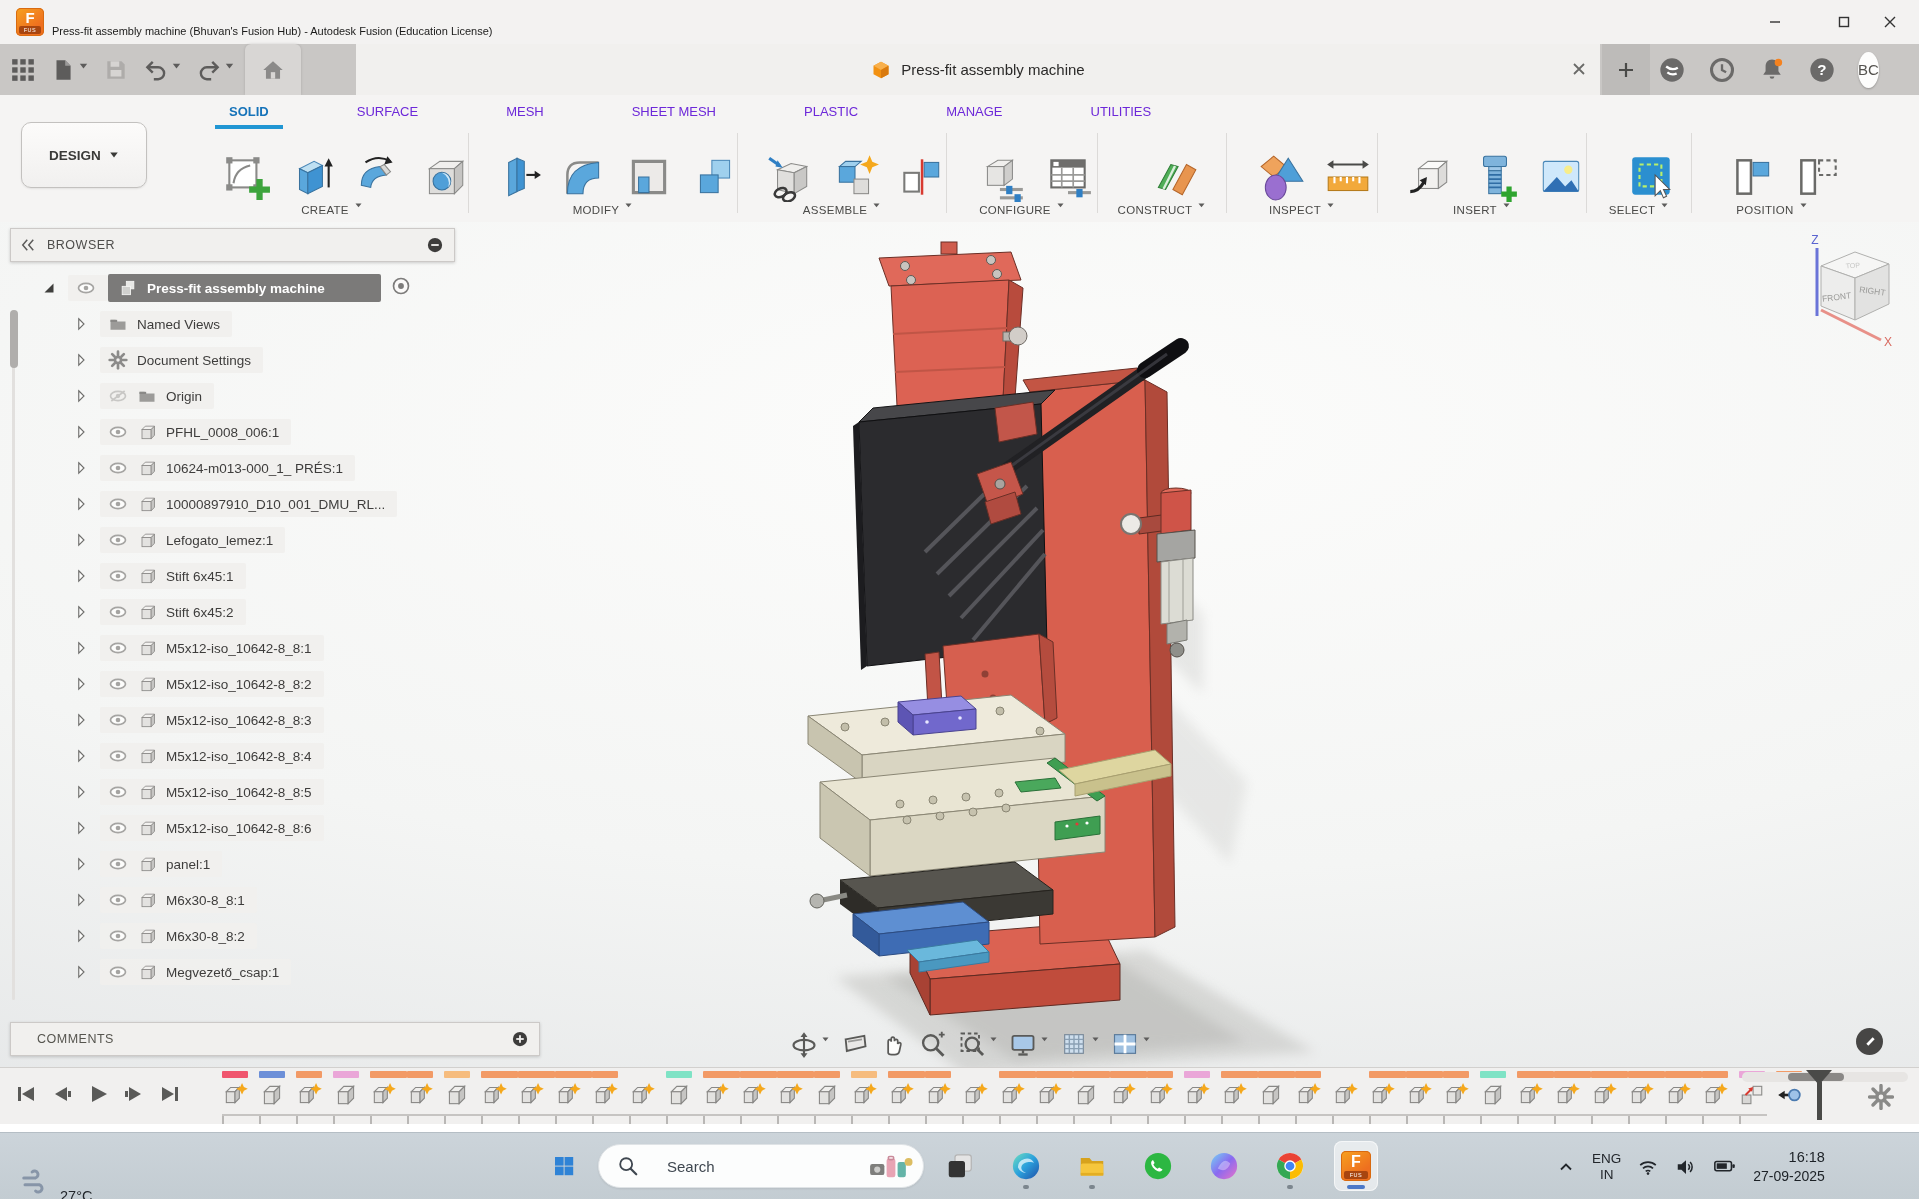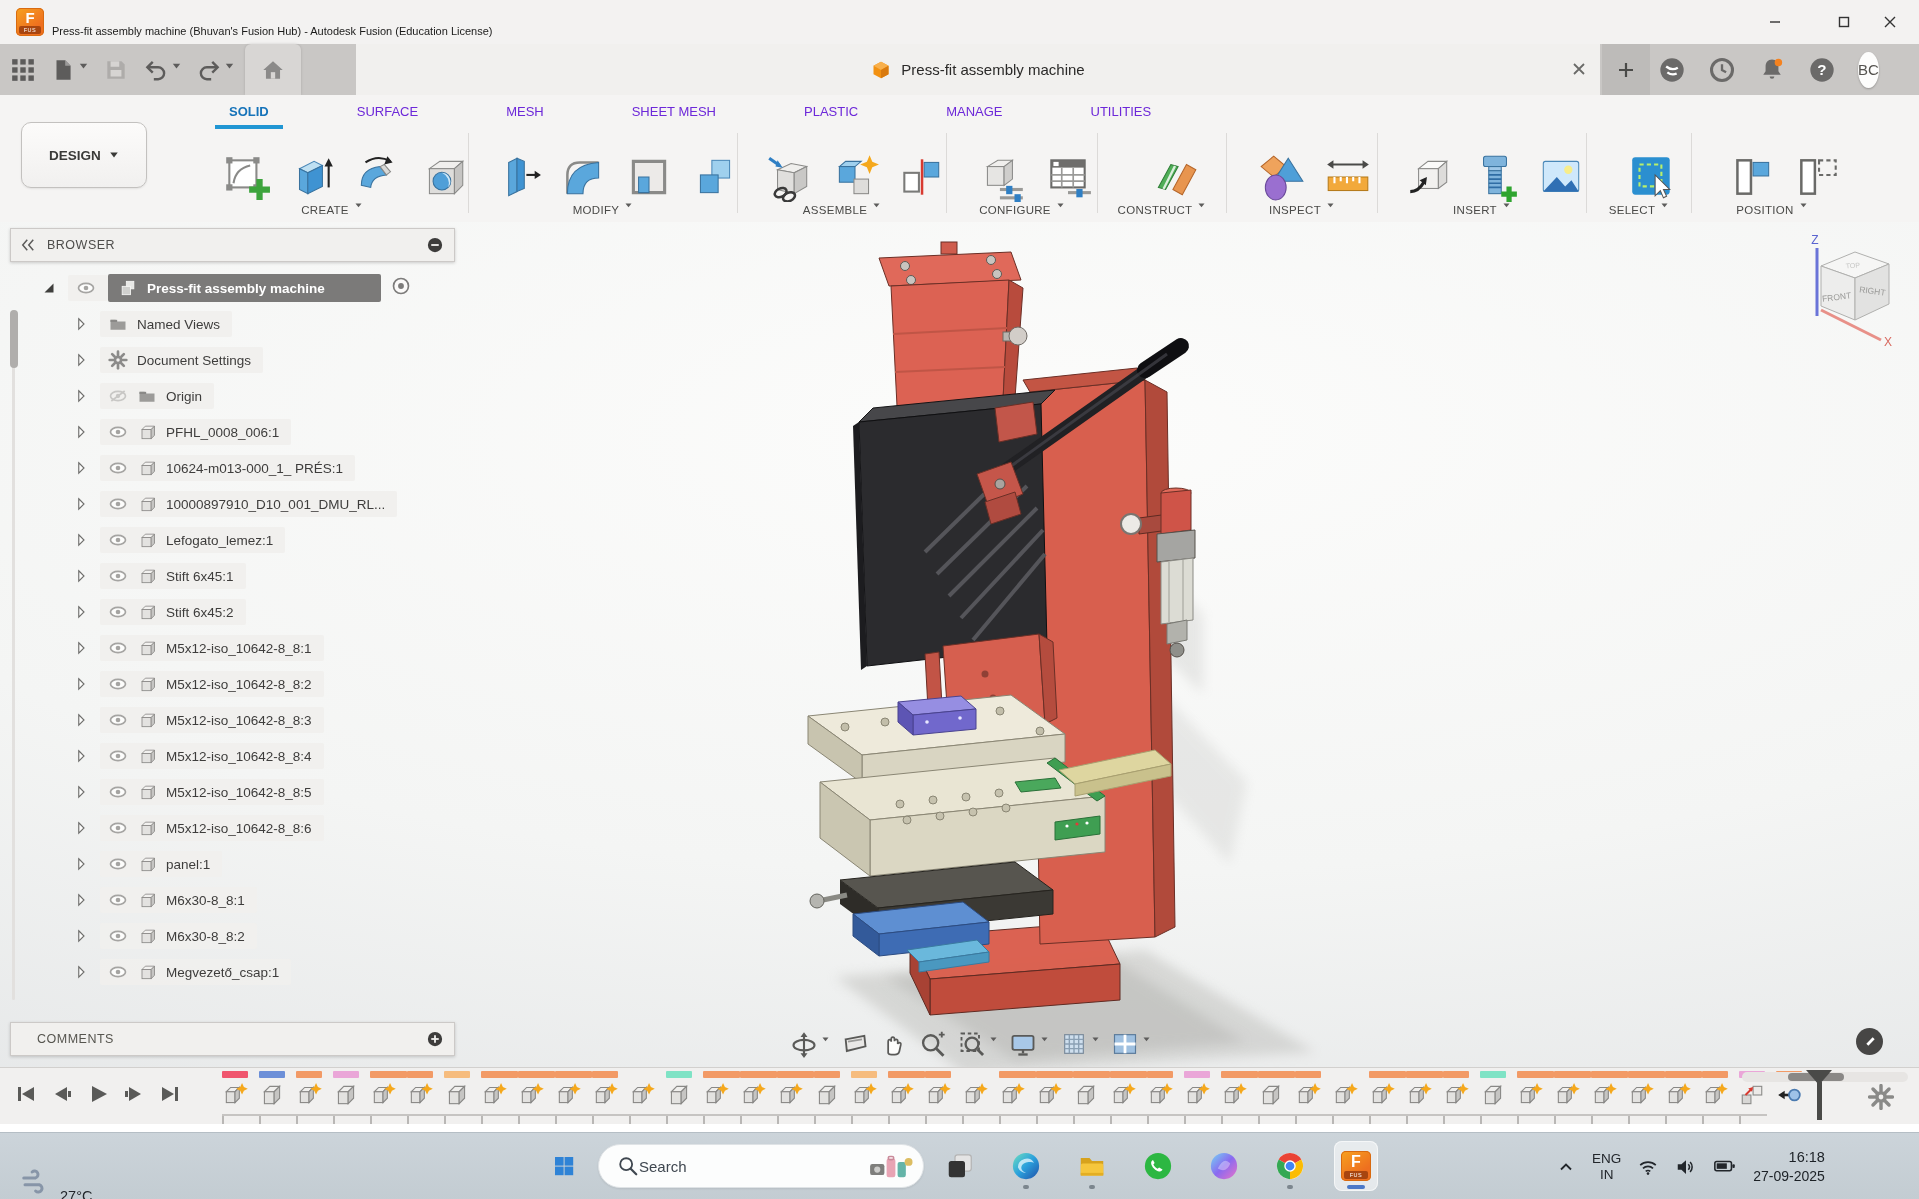--- a/index.html
+++ b/index.html
@@ -70,21 +70,21 @@
   .trow.root .tri{margin-left:30px;}
   .pill{display:flex;align-items:center;gap:9px;background:rgba(240,239,237,.95);border-radius:2px;
       padding:3px 12px 3px 8px;font-size:13.5px;color:#3e3d3c;}
   .pill-dark{display:flex;align-items:center;gap:9px;background:#7b7a79;border-radius:2px;
       padding:4px 56px 4px 10px;font-size:13.5px;font-weight:bold;color:#fff;}
   .radio-wrap{margin-left:10px;}
   #tree-scroll-track{position:absolute;left:2px;top:40px;width:3px;height:690px;background:#e2e0de;border-radius:2px;}
   #tree-scroll-thumb{position:absolute;left:0px;top:40px;width:8px;height:58px;background:#b0aeac;border-radius:4px;}
 
   
-  #comments-bar{left:10px;top:800px;width:445px;height:34px;background:#f1f0ee;border:1px solid #ccc9c7;
+  #comments-bar{left:10px;top:800px;width:530px;height:34px;background:#f1f0ee;border:1px solid #ccc9c7;
       box-sizing:border-box;display:flex;align-items:center;box-shadow:0 1px 3px rgba(0,0,0,.18);}
   #comments-bar .ctxt{font-size:12.5px;color:#56554f;letter-spacing:.5px;margin-left:26px;flex:1;}
   #comments-bar .icon{margin-right:10px;}
 
   
   #nav-bar{left:788px;top:802px;height:40px;display:flex;align-items:center;gap:7px;}
   .nav-item{display:flex;align-items:center;gap:3px;padding:2px;}
   #pencil-badge{left:1856px;top:806px;width:27px;height:27px;border-radius:50%;background:#474645;
       display:flex;align-items:center;justify-content:center;}
 
@@ -106,21 +106,21 @@
   #tl-gear{left:1868px;top:16px;}
 
   
   #taskbar{left:0;top:1132px;width:1919px;height:67px;
       background:linear-gradient(180deg,#ccd4da,#c3ccd2);border-top:1px solid #b5bec5;}
   #weather{left:20px;top:10px;display:flex;align-items:center;gap:10px;}
   #weather .t1{font-size:14.5px;color:#22262b;margin-top:45px;}
   #weather .t2{font-size:13.5px;color:#3f4750;}
   #start-btn{left:540px;top:8px;width:48px;height:50px;display:flex;align-items:center;justify-content:center;}
   #search-pill{left:598px;top:11px;width:326px;height:44px;background:#fcfdfd;border:1px solid #dfe3e6;
-      border-radius:22px;display:flex;align-items:center;box-sizing:border-box;padding:0 10px 0 18px;gap:0;
+      border-radius:22px;display:flex;align-items:center;box-sizing:border-box;padding:0 10px 0 18px;gap:28px;
       box-shadow:0 1px 2px rgba(0,0,0,.08);}
   #search-pill .ph{flex:1;font-size:15px;color:#3f4750;}
   #task-icons{left:938px;top:8px;display:flex;gap:22px;}
   .app-tile{width:44px;height:50px;position:relative;display:flex;align-items:center;justify-content:center;}
   .app-tile.active{background:rgba(255,255,255,.55);border-radius:8px;box-shadow:0 0 0 1px rgba(255,255,255,.6) inset;}
   .run-dot{position:absolute;bottom:2px;left:50%;transform:translateX(-50%);width:6px;height:4px;border-radius:3px;background:#7c868e;}
   .run-pill{position:absolute;bottom:2px;left:50%;transform:translateX(-50%);width:18px;height:4px;border-radius:3px;background:#4a78c8;}
   #tray{left:1556px;top:0;height:67px;display:flex;align-items:center;gap:16px;}
   #lang{font-size:13.5px;color:#22262b;text-align:center;line-height:16px;}
   #clock{text-align:right;font-size:14.5px;color:#1c2126;line-height:19px;}

